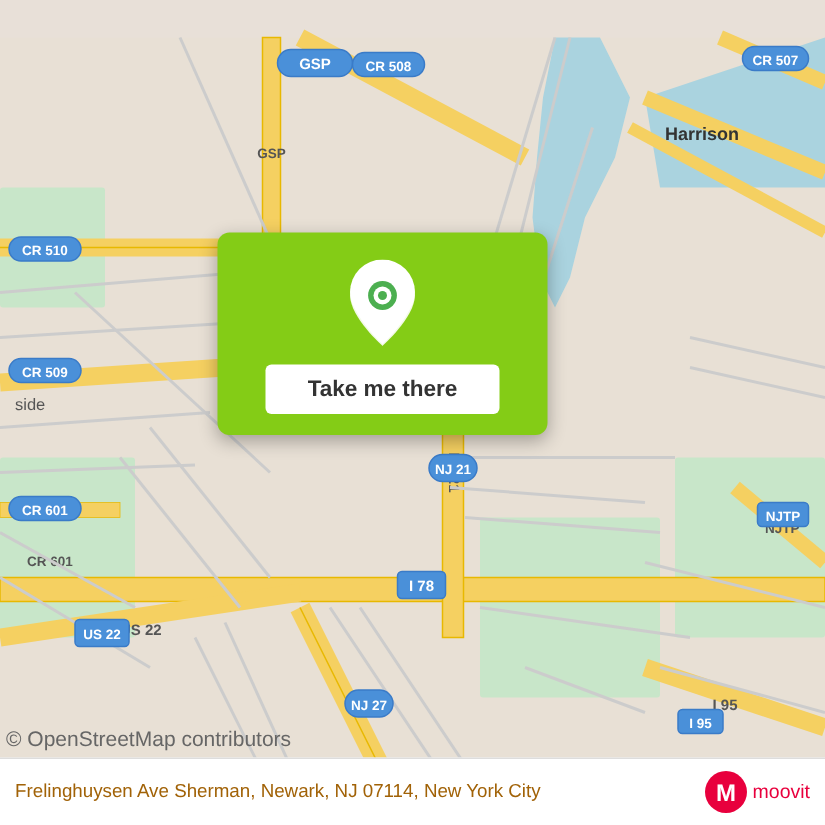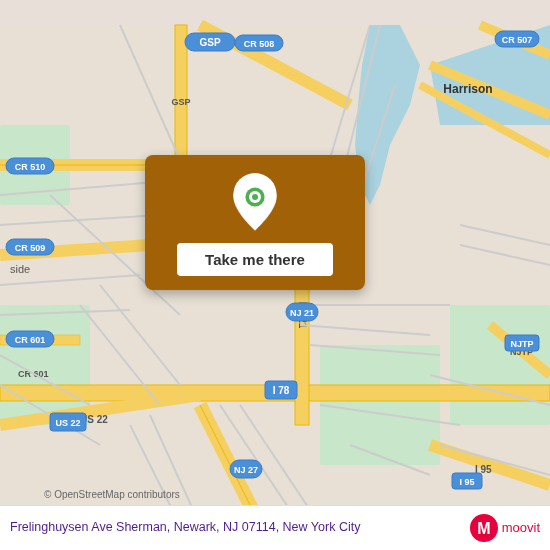--- a/index.html
+++ b/index.html
@@ -25,21 +25,21 @@
       top: 0; left: 0;
       width: 100%; height: 100%;
     }
 
     
     #location-card {
       position: absolute;
       top: 155px;
       left: 145px;
       width: 220px;
-      background: #a16207;
+      background: #84cc16;
       border-radius: 8px;
       display: flex;
       flex-direction: column;
       align-items: center;
       padding: 18px 16px 14px;
       box-shadow: 0 4px 12px rgba(0,0,0,0.3);
     }
 
     #pin-icon {
       width: 50px;
@@ -71,21 +71,21 @@
       align-items: center;
       justify-content: space-between;
       border-top: 1px solid #ddd;
       font-size: 12px;
       color: #333;
     }
 
     #address-text {
       flex: 1;
       font-size: 12.5px;
-      color: #4c1d95;
+      color: #a16207;
       line-height: 1.4;
     }
 
     #moovit-logo {
       display: flex;
       align-items: center;
       gap: 4px;
       margin-left: 8px;
       flex-shrink: 0;
     }
@@ -96,26 +96,25 @@
     }
 
     #moovit-text {
       font-size: 13px;
       font-weight: normal;
       color: #e8003d;
       line-height: 1.2;
     }
 
     #openstreetmap-credit {
-      font-size: 10px;
+      font-size: 14px;
       color: #666;
       position: absolute;
       bottom: 50px;
       left: 4px;
-      margin-left: 40px;
     }
   </style>
 </head>
 <body>
 
 <div id="map-container">
 
   <svg id="map-svg" viewBox="0 0 550 500" xmlns="http://www.w3.org/2000/svg">
 
     <rect width="550" height="500" fill="#e8e0d5"></rect>

